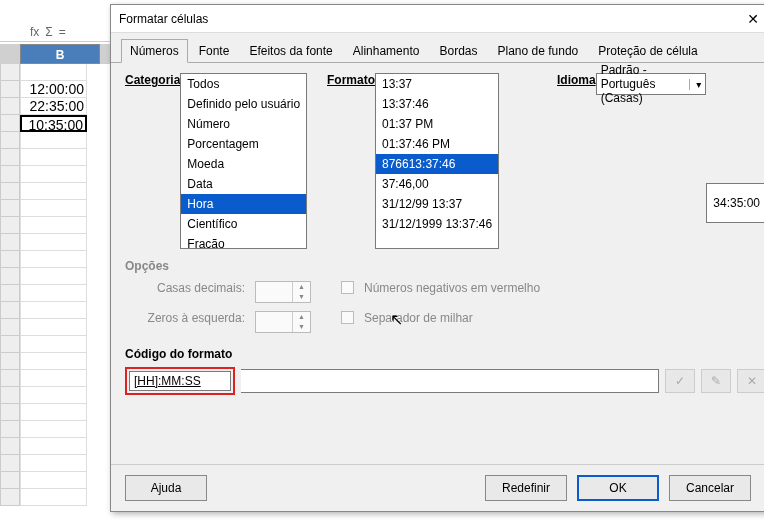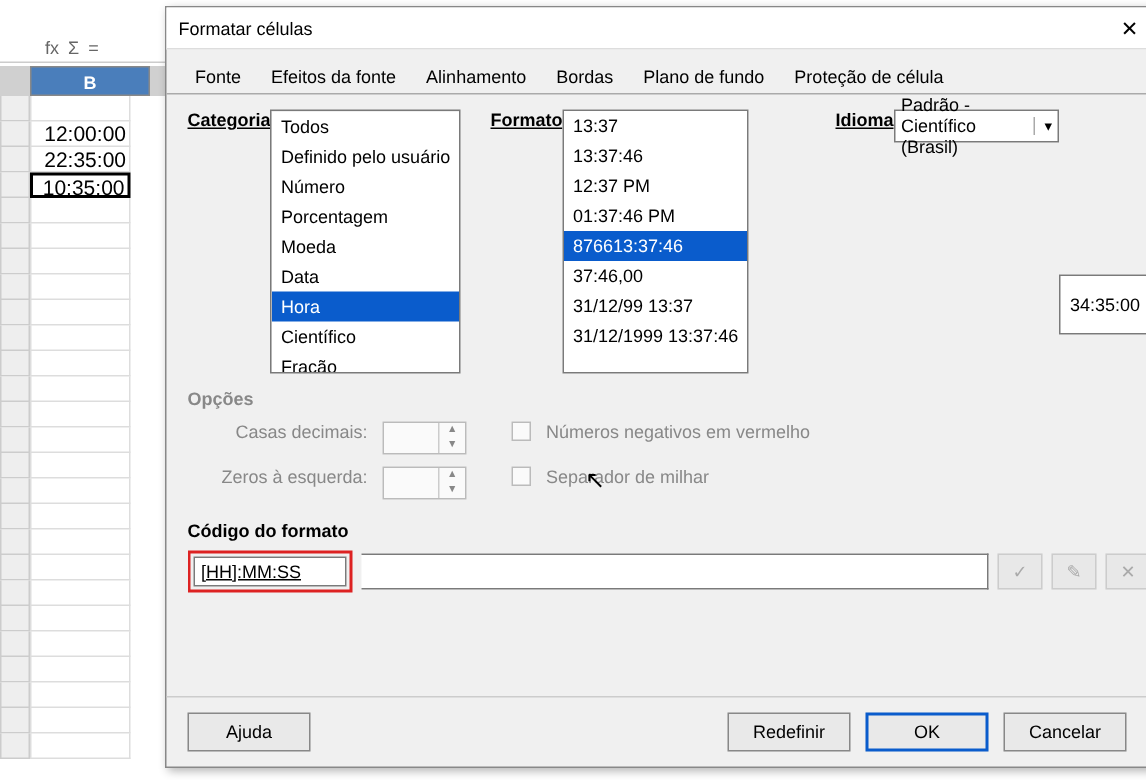--- a/index.html
+++ b/index.html
@@ -135,20 +135,21 @@
   </div>
 </div>
 
 <div class="dialog">
   <div class="titlebar">
     <span class="titlebar-text">Formatar células</span>
     <span class="close-btn">✕</span>
   </div>
 
   <div class="tabs">
+    <div class="tab active">Números</div>
     <div class="tab">Fonte</div>
     <div class="tab">Efeitos da fonte</div>
     <div class="tab">Alinhamento</div>
     <div class="tab">Bordas</div>
     <div class="tab">Plano de fundo</div>
     <div class="tab">Proteção de célula</div>
   </div>
 
   <div class="content">
     <div class="three-col">
@@ -164,32 +165,32 @@
             <div class="item selected">Hora</div>
             <div class="item">Científico</div>
             <div class="item">Fração</div>
           </div>
       </div>
       <div class="col col-fmt">
         <h4>Formato</h4>
         <div class="listbox" id="fmt-list">
             <div class="item">13:37</div>
             <div class="item">13:37:46</div>
-            <div class="item">12:37 PM</div>
+            <div class="item">01:37 PM</div>
             <div class="item">01:37:46 PM</div>
             <div class="item selected">876613:37:46</div>
             <div class="item">37:46,00</div>
             <div class="item">31/12/99 13:37</div>
             <div class="item">31/12/1999 13:37:46</div>
           </div>
       </div>
       <div class="col col-lang">
         <h4>Idioma</h4>
         <div class="lang-select">
-          <span>Padrão - Científico (Brasil)</span>
+          <span>Padrão - Português (Casas)</span>
           <span class="chev">▾</span>
         </div>
         <div class="preview-box">
           <span>34:35:00</span>
         </div>
       </div>
     </div>
 
     <div class="options-row">
       <h4 class="nound" style="color:#888;font-weight:bold;">Opções</h4>

